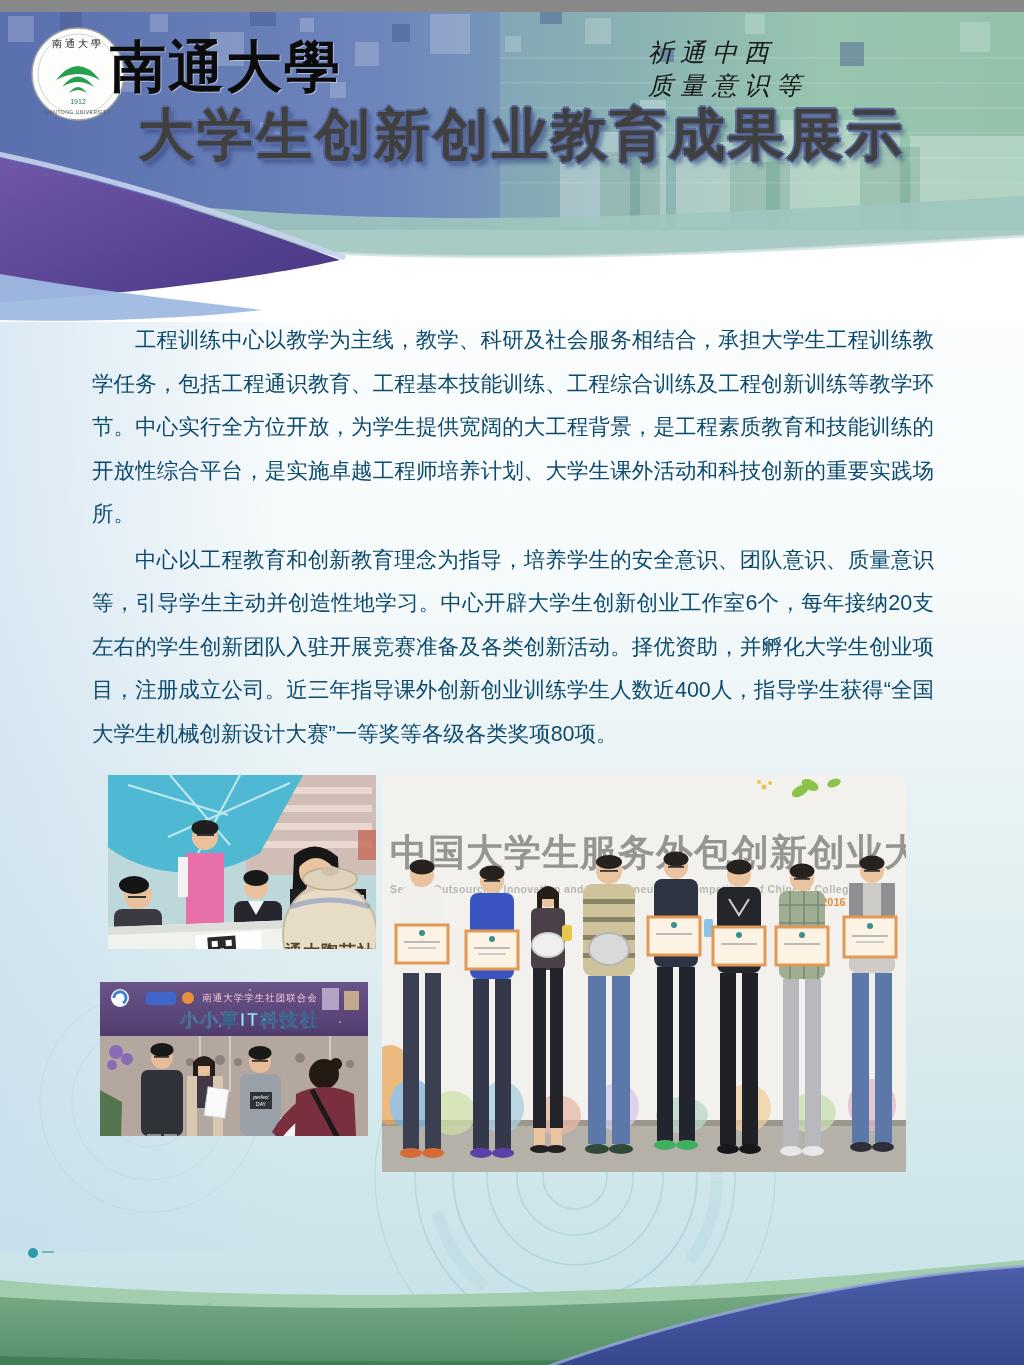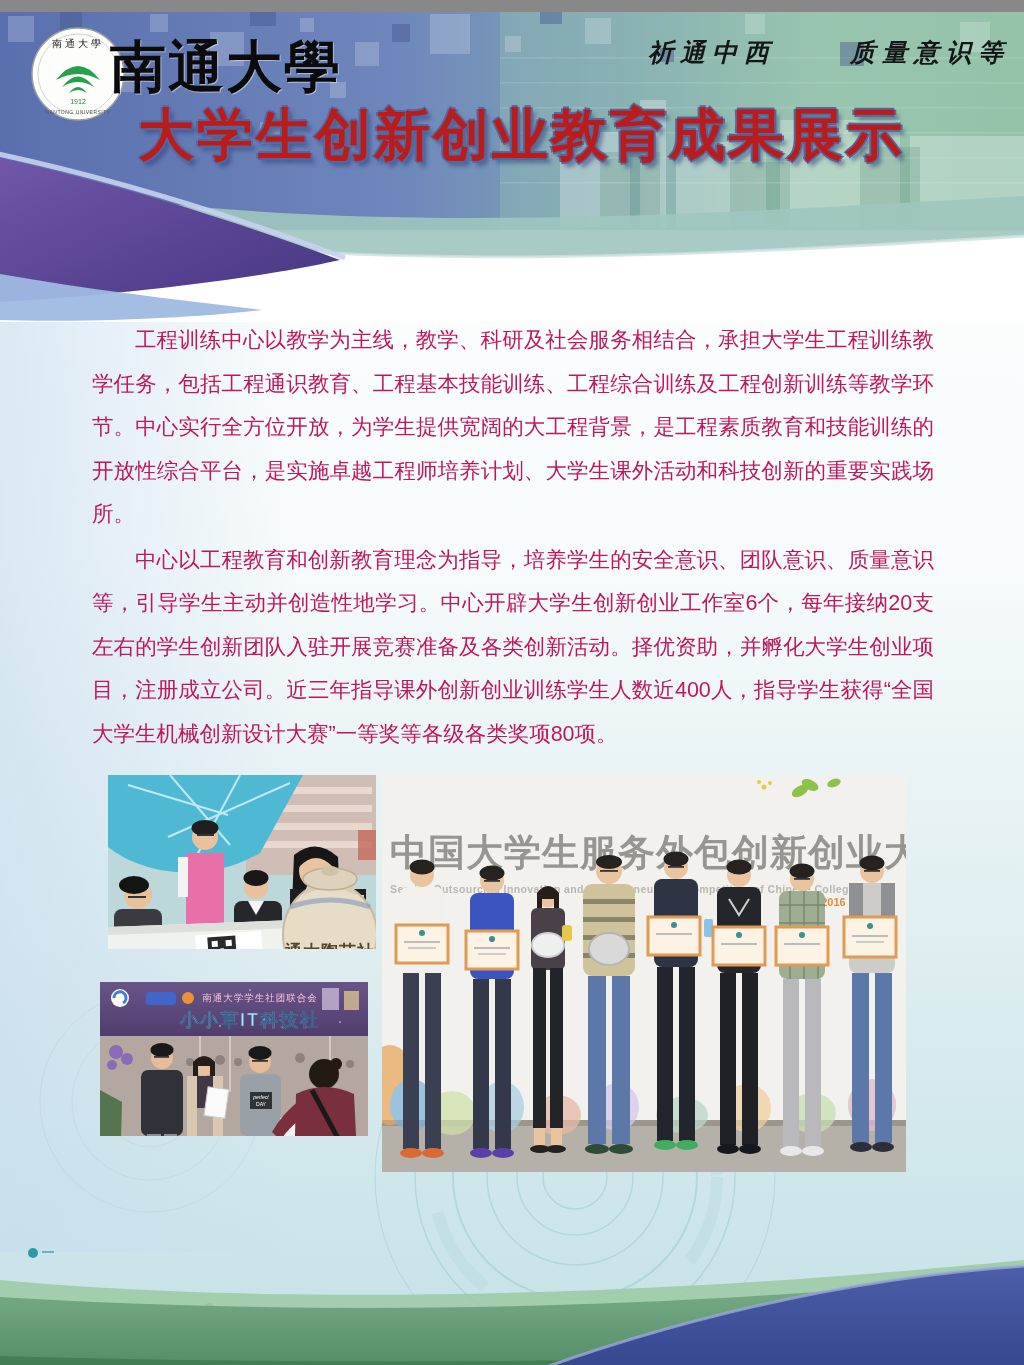--- a/index.html
+++ b/index.html
@@ -4,28 +4,28 @@
 <style>
   html,body{margin:0;padding:0;background:#888;}
   .poster{position:relative;width:1024px;height:1365px;margin:12px auto;overflow:hidden;
           background:#fff;font-family:"Liberation Sans",sans-serif;}
   .abs{position:absolute;}
   svg{display:block;}
   
   .calligraphy{left:110px;top:18px;font-family:"DejaVu Serif",serif;font-weight:700;
     font-size:56px;color:#0b0b0b;letter-spacing:2px;text-shadow:1px 1px 0 rgba(255,255,255,.45);}
   .motto{left:648px;top:24px;width:362px;display:flex;justify-content:space-between;
-    font-family:"DejaVu Serif",serif;font-style:italic;font-weight:700;font-size:25px;
-    letter-spacing:7px;color:#161616;}
-  .banner-title{left:138px;top:86px;font-size:56px;font-weight:800;color:#b91c1c;letter-spacing:3px;
+    font-family:"DejaVu Serif",serif;font-style:italic;font-weight:400;font-size:25px;
+    letter-spacing:7px;color:#161616;flex-direction:column;}
+  .banner-title{left:138px;top:86px;font-size:56px;font-weight:800;color:#404040;letter-spacing:3px;
     text-shadow:2px 0 0 #58679a,-2px 0 0 #58679a,0 2px 0 #58679a,0 -2px 0 #58679a,4px 5px 4px rgba(40,60,120,.55);}
   
   .section-title{left:0;top:244px;width:1024px;text-align:center;font-size:33px;font-weight:600;
     color:#b5946e;letter-spacing:15px;}
-  .body-text{left:92px;top:307px;width:842px;color:#be185d;}
+  .body-text{left:92px;top:307px;width:842px;color:#0c4a6e;}
   .body-text p{margin:0 0 2px 0;font-size:21.5px;line-height:43.5px;text-align:justify;text-indent:2em;}
   .photo{overflow:hidden;background:#ccc;}
   .ph1{left:108px;top:763px;width:268px;height:174px;}
   .ph2{left:100px;top:970px;width:268px;height:154px;}
   .ph3{left:382px;top:763px;width:524px;height:397px;}
 </style>
 </head>
 <body>
 
 <div class="poster">

